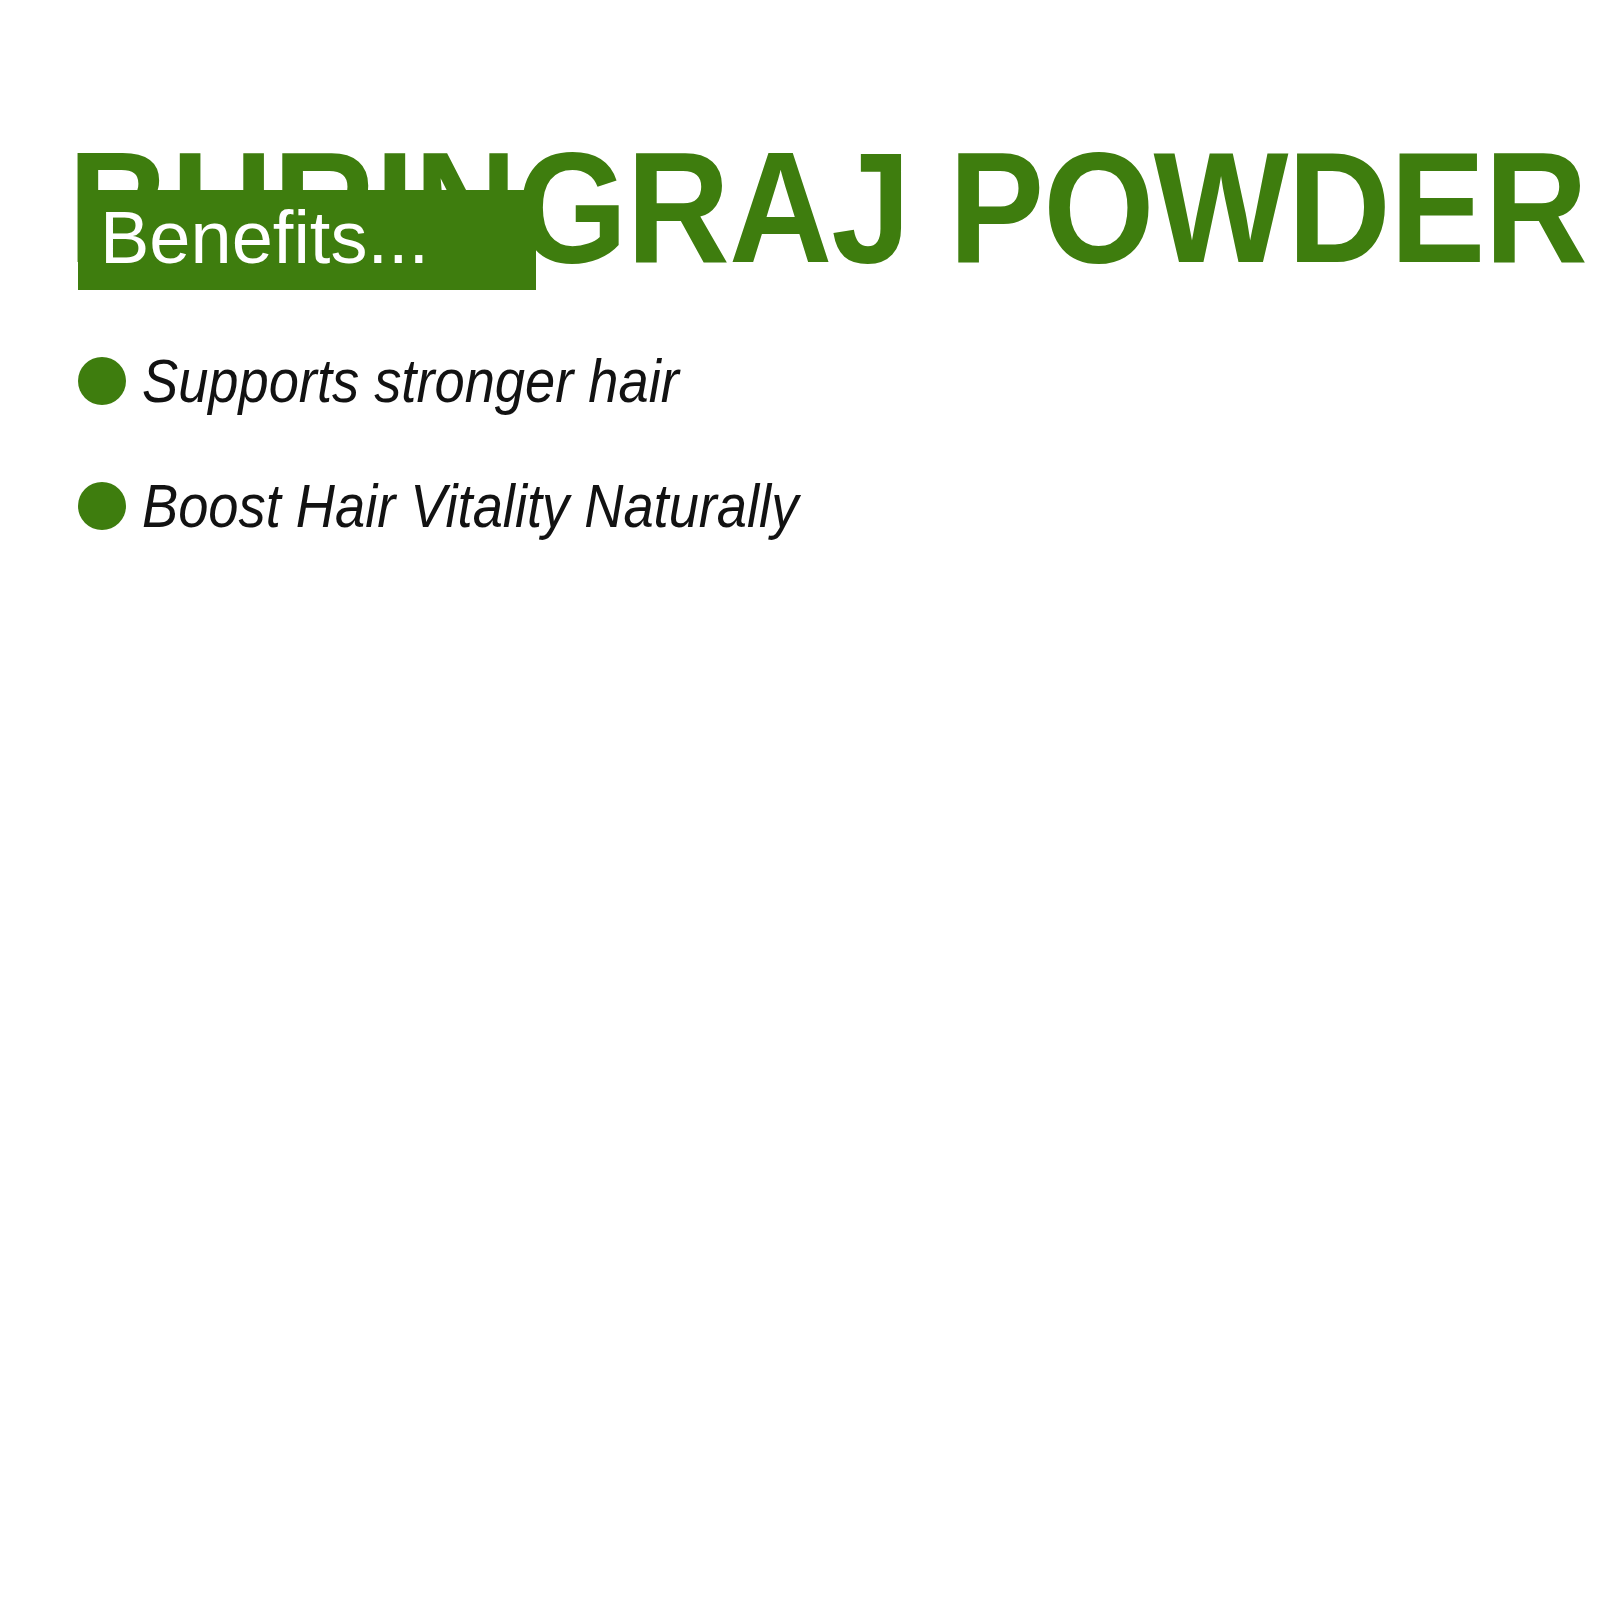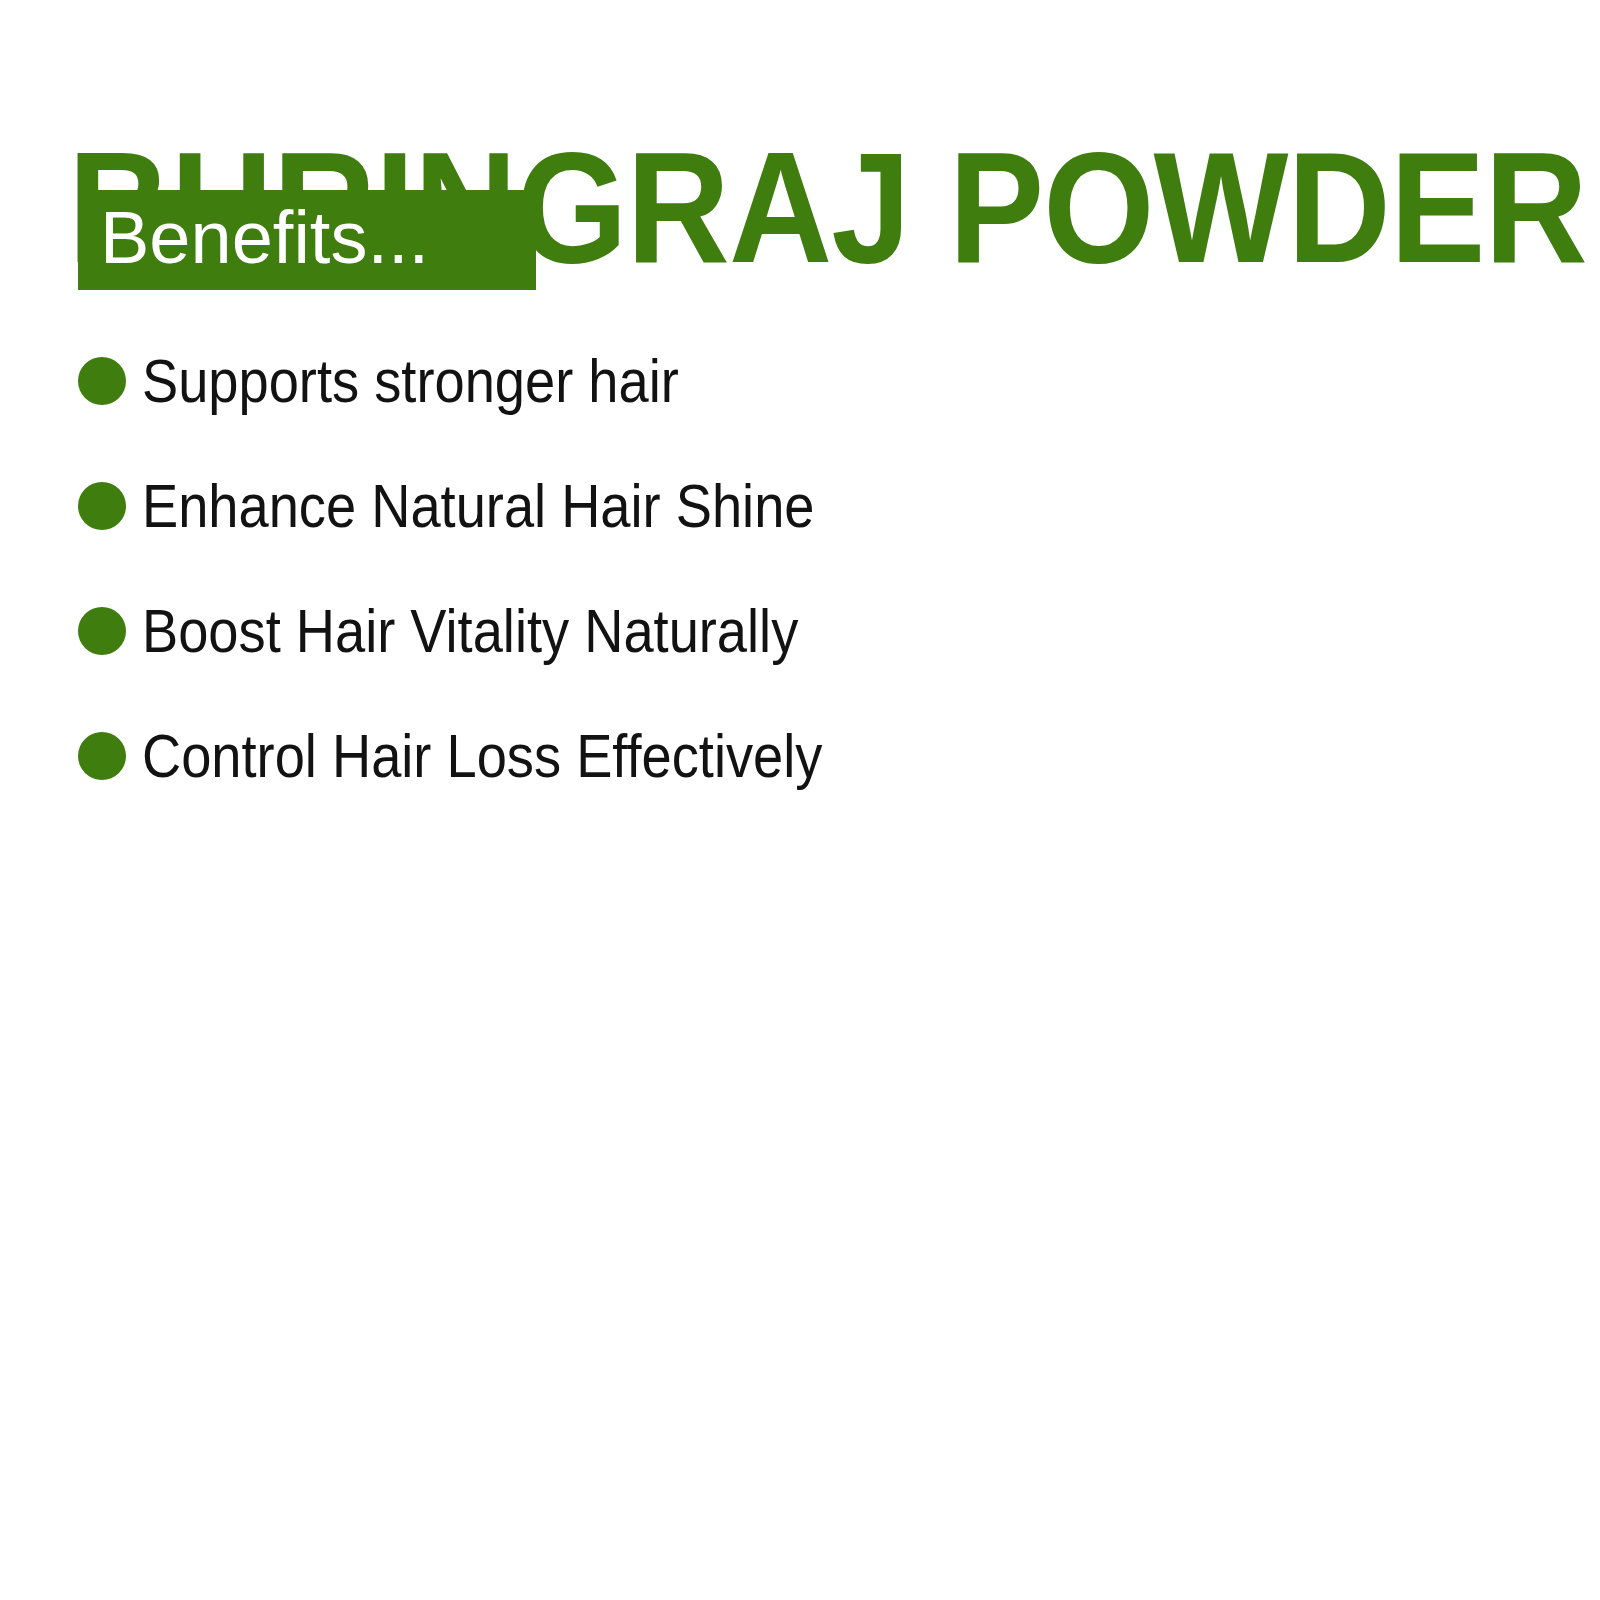--- a/index.html
+++ b/index.html
@@ -68,20 +68,21 @@
 
   
   .benefits-list {
     position: absolute;
     left: 78px;
     top: 318px;
     width: 1480px;
     margin: 0;
     padding: 0;
     list-style: none;
+    font-style: italic;
   }
   .benefit-item {
     position: relative;
     height: 125px;
     display: flex;
     align-items: center;
   }
   .bullet-dot {
     flex: 0 0 auto;
     width: 48px;
@@ -115,31 +116,23 @@
 
   <ul class="benefits-list">
 
     <li class="benefit-item">
       <span class="bullet-dot"></span>
       <span class="benefit-text">Supports stronger hair</span>
     </li>
 
 
 
-    <li class="benefit-item">
-      <span class="bullet-dot"></span>
-      <span class="benefit-text">Enhance Natural Hair Shine</span>
-    </li>
 
     <li class="benefit-item">
       <span class="bullet-dot"></span>
       <span class="benefit-text">Boost Hair Vitality Naturally</span>
     </li>
 
-    <li class="benefit-item">
-      <span class="bullet-dot"></span>
-      <span class="benefit-text">Control Hair Loss Effectively</span>
-    </li>
 
 
 
   </ul>
 </div>
 
 </body></html>

